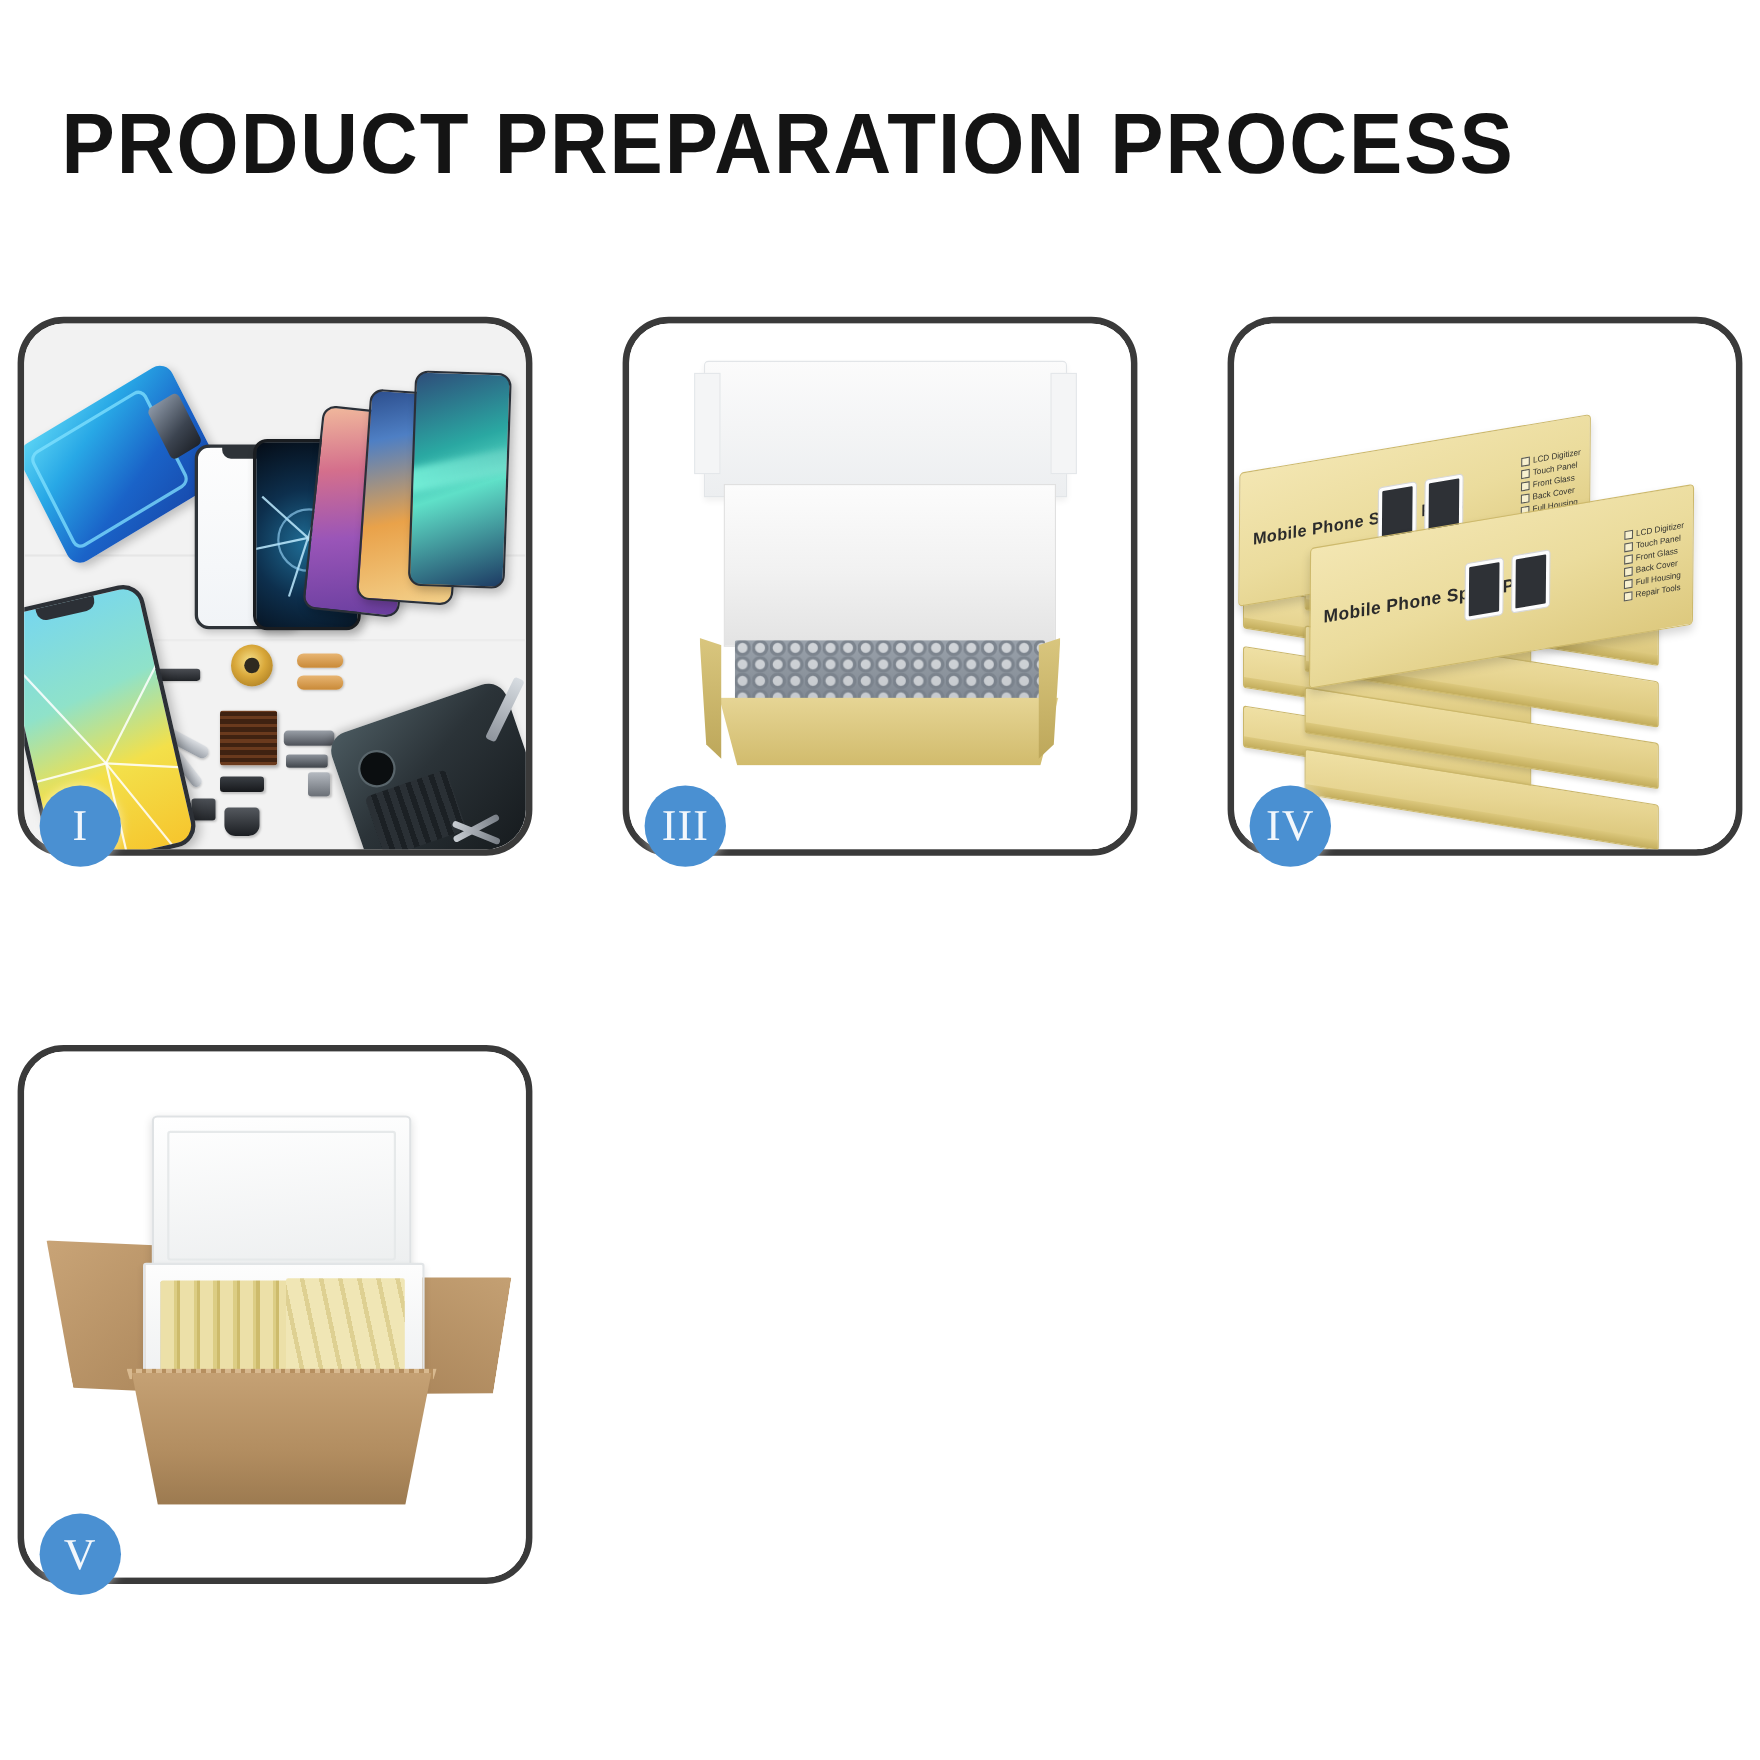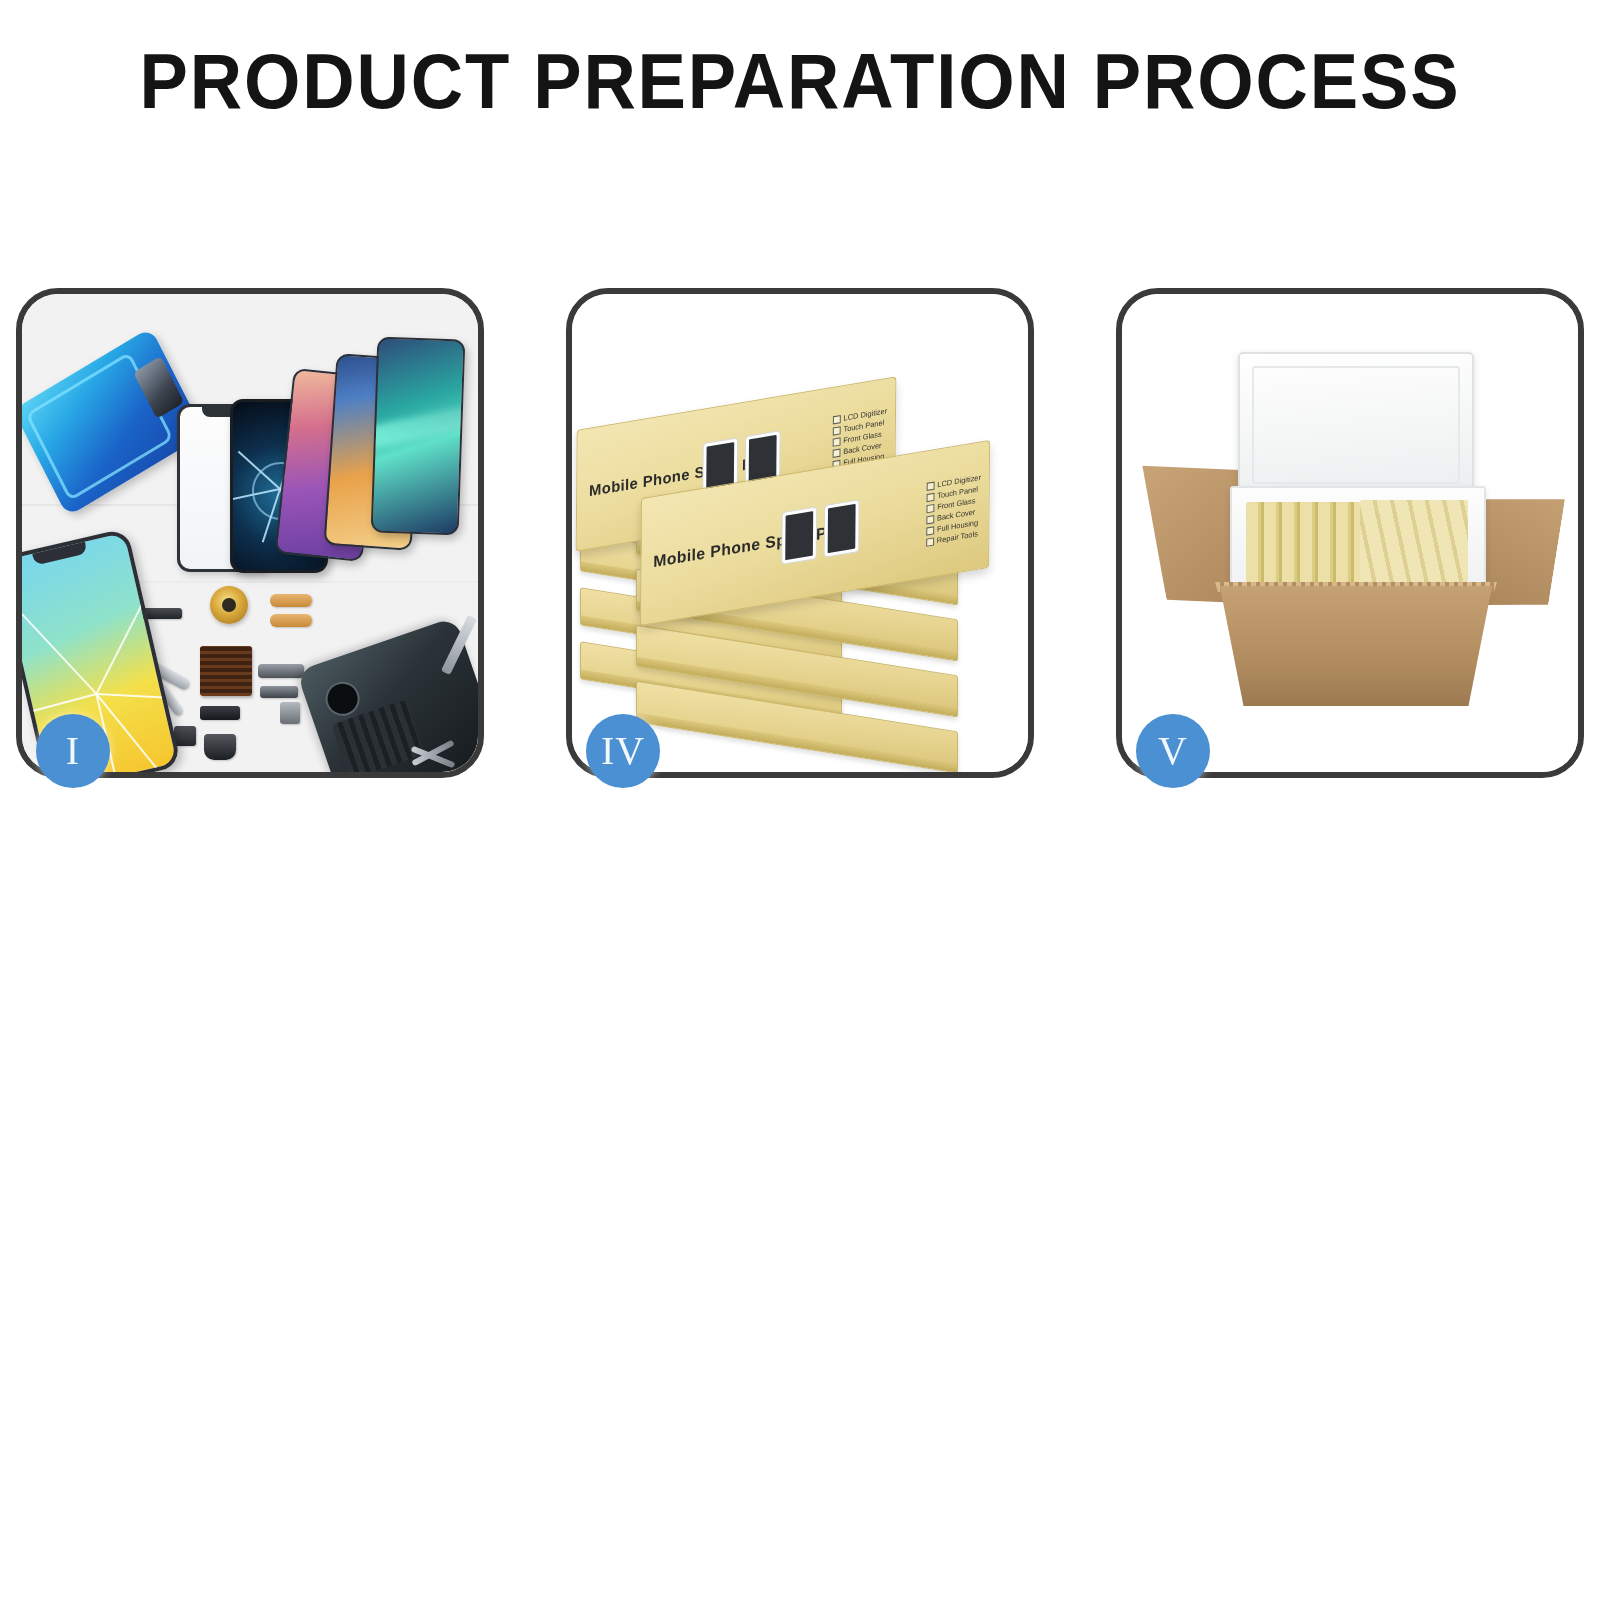--- a/index.html
+++ b/index.html
@@ -11,22 +11,22 @@
     width: 1600px;
     height: 1600px;
     font-family: "Liberation Sans", sans-serif;
     overflow: hidden;
     position: relative;
   }
 
   
   .header {
     width: 100%;
-    padding-top: 42px;
-    text-align: center;
+    padding-top: 91px;
+    text-align: left;
   }
   .page-title {
     font-family: "Liberation Sans", sans-serif;
     font-size: 78px;
     font-weight: bold;
     letter-spacing: 2px;
     color: #141414;
     line-height: 1.0;
     transform: scaleX(0.93);
     white-space: nowrap;
@@ -474,20 +474,34 @@
           <span class="shatter"></span>
             <span class="shatter"></span>
             <span class="shatter"></span>
         </div>
       </div>
     </div>
     <div class="badge">I</div>
   </div>
 
 
+  <div class="panel">
+    <div class="panel-inner">
+      <div class="scene-box3">
+        <div class="b3-lid"></div>
+        <div class="b3-foam"></div>
+        <div class="b3-tray"></div>
+        <div class="b3-bubble"></div>
+        <div class="b3-front"></div>
+        <div class="b3-sideL"></div>
+        <div class="b3-sideR"></div>
+      </div>
+    </div>
+    <div class="badge">III</div>
+  </div>
 
   <div class="panel">
     <div class="panel-inner">
       <div class="scene-stack">
         <div class="stackwrap">
           <div class="gbox gbR1">
               <span class="edge"></span>
             </div>
           <div class="gbox gbR2">
               <span class="edge"></span>

